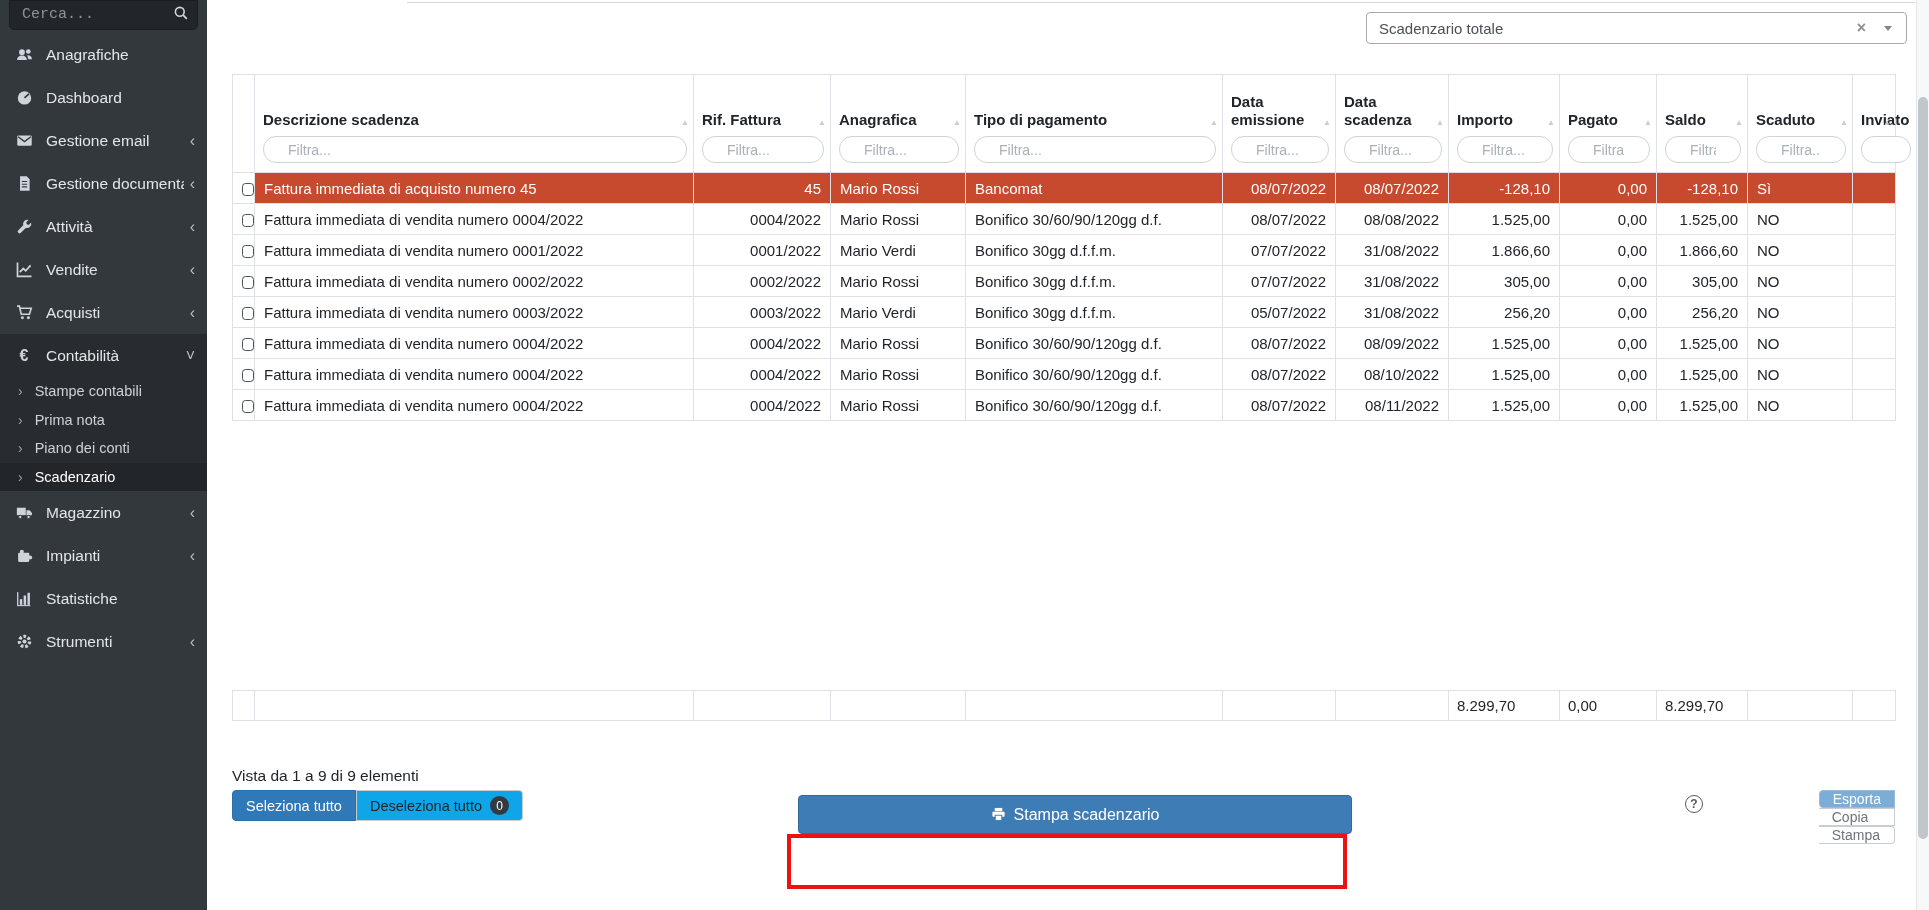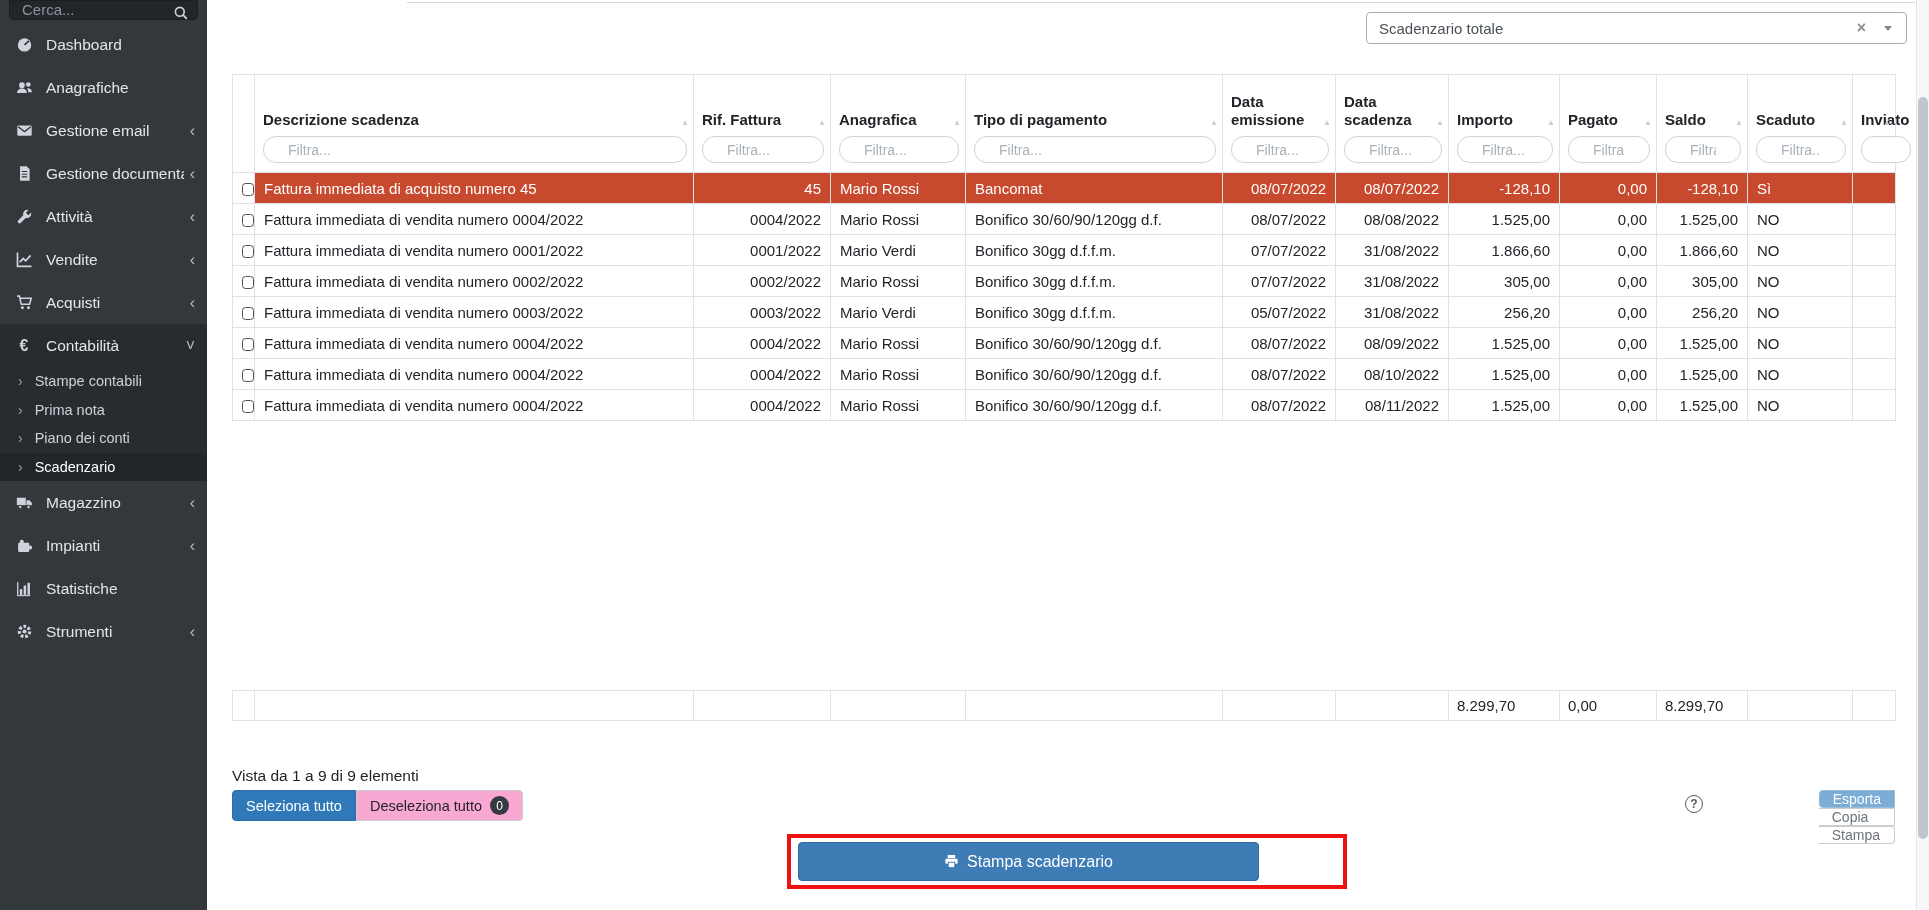--- a/index.html
+++ b/index.html
@@ -2,23 +2,23 @@
 <html><head>
 <meta charset="utf-8">
 <style>
   * { box-sizing: border-box; }
   html,body { margin:0; padding:0; width:1929px; height:910px; overflow:hidden;
               font-family:"Liberation Sans","DejaVu Sans",sans-serif; background:#fff; }
 
   
   .sidebar { position:absolute; left:0; top:0; width:207px; height:910px; background:#33383d; }
   .search-wrap { position:relative; margin:0 9px; }
-  .search-wrap input { width:100%; height:20px; background:#22262a; border:1px solid #1b1e21;
+  .search-wrap input { width:100%; height:30px; background:#22262a; border:1px solid #1b1e21;
       border-radius:0 0 5px 5px; color:#e5e5e5; font-size:15px; padding:2px 32px 4px 12px; outline:none;
-      font-family:Liberation Sans, sans-serif;}
+      font-family:Liberation Mono, monospace;}
   .search-wrap input::placeholder { color:#8b949b; }
   .search-icon { position:absolute; right:9px; top:5px; color:#cfd5da; }
   .nav { margin-top:3px; }
   .nav-item { display:flex; align-items:center; height:43px; padding:0 12px 0 14px;
       color:#e2e6e9; font-size:15.5px; cursor:pointer; }
   .nicon { width:20px; margin-right:12px; color:#ced4da; display:flex; align-items:center; justify-content:center; flex:none; }
   .nlabel { white-space:nowrap; overflow:hidden; }
   .nchev { margin-left:auto; color:#b6bdc4; font-size:16px; padding-left:6px; }
   .euro-glyph { font-size:16px; font-weight:bold; color:#ced4da; }
   .side-section { background:#282c30; }
@@ -61,41 +61,41 @@
       border-radius:3.5px; background:#fff; vertical-align:middle; cursor:pointer; }
   tr.spacer-row td { border:none; height:270px; background:#fff; }
   .grid tfoot td { height:30px; padding:0 8px; font-size:15px; color:#212529; background:#fff; }
 
   
   .info { position:absolute; left:25px; top:767px; font-size:15.5px; color:#212529; }
   .btn { display:inline-flex; align-items:center; justify-content:center; font-size:14.5px;
       height:31px; padding:0 13px; cursor:pointer; border:1px solid transparent; }
   .sel-group { position:absolute; left:25px; top:790px; display:inline-flex; }
   .btn-primary { background:#2f79b9; color:#fff; border-color:#2b6ea8; border-radius:4px 0 0 4px; }
-  .btn-light { background:#f9a8d4; color:#212529; border-color:#c8cdd2; border-radius:0 4px 4px 0; }
+  .btn-light { background:#0ea5e9; color:#212529; border-color:#c8cdd2; border-radius:0 4px 4px 0; }
   .badge { display:inline-flex; align-items:center; justify-content:center; width:19px; height:19px;
       border-radius:50%; background:#343a40; color:#fff; font-size:12px; margin-left:8px; }
   .btn-group-actions { position:absolute; left:734px; top:790px; width:256px; height:30px;
       background:#7badd6; color:#fff; border-radius:4px; display:flex; align-items:center;
       justify-content:center; font-size:14.5px; cursor:pointer; }
   .ga-caret { width:0; height:0; border-left:4px solid transparent; border-right:4px solid transparent;
       border-top:4.5px solid #fff; margin-left:7px; }
   .help-circle { position:absolute; left:1478px; top:795px; width:18px; height:18px; border-radius:50%;
       border:1.5px solid #555a5f; color:#555a5f; font-size:12px; font-weight:bold; display:flex;
       align-items:center; justify-content:center; cursor:pointer; }
   .export-group { position:absolute; right:34px; top:790px; display:inline-flex; height:30px;flex-direction:column; }
   .export-group .ebtn { display:flex; align-items:center; padding:0 13px; font-size:14px;
       border:1px solid #c8cdd2; cursor:pointer; }
   .ebtn.active { background:#7badd6; color:#fff; border-color:#98bcd9; border-radius:4px 0 0 4px; }
   .ebtn.plain { background:#fff; color:#6c757d; border-left:none; }
   .ebtn.last { border-radius:0 4px 4px 0; }
 
   .annotation-box { position:absolute; left:580px; top:834px; width:560px; height:55px;
       border:4px solid #ee1111; pointer-events:none; }
-  .btn-print { position:absolute; left:591px; top:842px; width:461px; height:39px; background:#3d7cb5;
+  .btn-print { position:absolute; left:591px; top:795px; width:554px; height:39px; background:#3d7cb5;
       border:1px solid #35699a; border-radius:4px; color:#fff; font-size:16px; display:flex;
       align-items:center; justify-content:center; gap:8px; cursor:pointer;
       font-family:"Liberation Sans",sans-serif; }
 
   
   .sb-track { position:absolute; right:0; top:0; width:13px; height:910px; background:#f7f8f9;
       border-left:1px solid #e4e6e8; }
   .sb-thumb { position:absolute; right:1px; top:97px; width:10px; height:742px; background:#c0c6cb;
       border-radius:5px; cursor:pointer; }
 </style>
@@ -110,37 +110,37 @@
           <circle cx="6.8" cy="6.8" r="4.4" stroke="currentColor" stroke-width="1.6"></circle>
           <path d="M10.2 10.2l3.6 3.6" stroke="currentColor" stroke-width="1.8"></path>
         </svg>
     </span>
   </div>
 
   <div class="nav">
     <div class="nav-item">
       <span class="nicon">
           <svg width="17" height="17" viewBox="0 0 16 16" fill="currentColor">
-            <circle cx="8" cy="8.4" r="6.3"></circle>
-            <path d="M8 8.4l4.2-3.9" stroke="#33383d" stroke-width="1.6"></path>
-          </svg>
-        </span>
-      <span class="nlabel">Dashboard</span>
-      <span class="nchev"></span>
-    </div>
-    <div class="nav-item">
-      <span class="nicon">
-          <svg width="17" height="17" viewBox="0 0 16 16" fill="currentColor">
             <circle cx="5.6" cy="5.8" r="2.7"></circle>
             <path d="M1 13.2c0-2.6 2.1-4.2 4.6-4.2s4.6 1.6 4.6 4.2z"></path>
             <circle cx="11.6" cy="5.2" r="2.2"></circle>
             <path d="M10.6 8.8c2.4-.2 4.4 1.4 4.4 3.6h-3.4z"></path>
           </svg>
         </span>
       <span class="nlabel">Anagrafiche</span>
+      <span class="nchev"></span>
+    </div>
+    <div class="nav-item">
+      <span class="nicon">
+          <svg width="17" height="17" viewBox="0 0 16 16" fill="currentColor">
+            <circle cx="8" cy="8.4" r="6.3"></circle>
+            <path d="M8 8.4l4.2-3.9" stroke="#33383d" stroke-width="1.6"></path>
+          </svg>
+        </span>
+      <span class="nlabel">Dashboard</span>
       <span class="nchev"></span>
     </div>
     <div class="nav-item">
       <span class="nicon">
           <svg width="17" height="17" viewBox="0 0 16 16" fill="currentColor">
             <rect x="1.2" y="3.2" width="13.6" height="9.8" rx="1.2"></rect>
             <path d="M2 4.4L8 9l6-4.6" stroke="#33383d" stroke-width="1.3" fill="none"></path>
           </svg>
         </span>
       <span class="nlabel">Gestione email</span>

